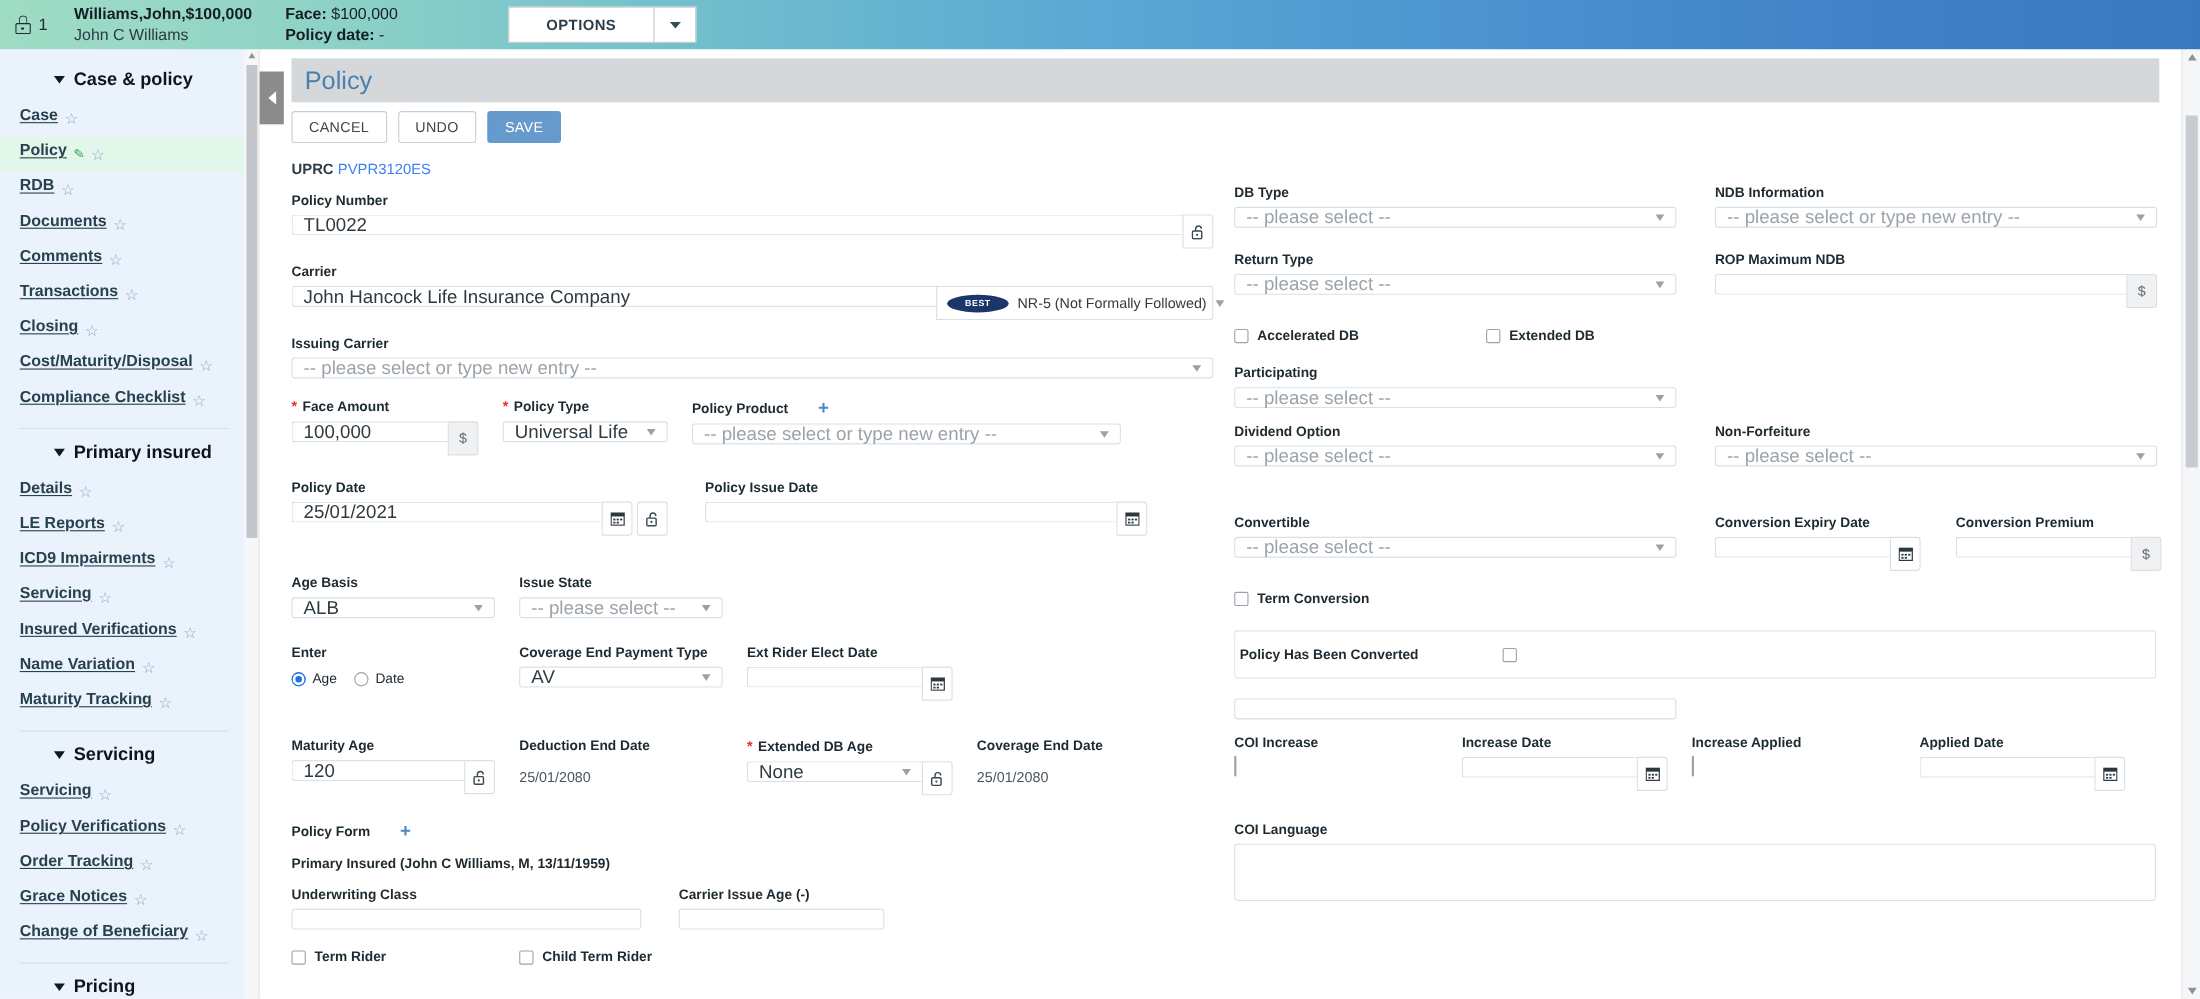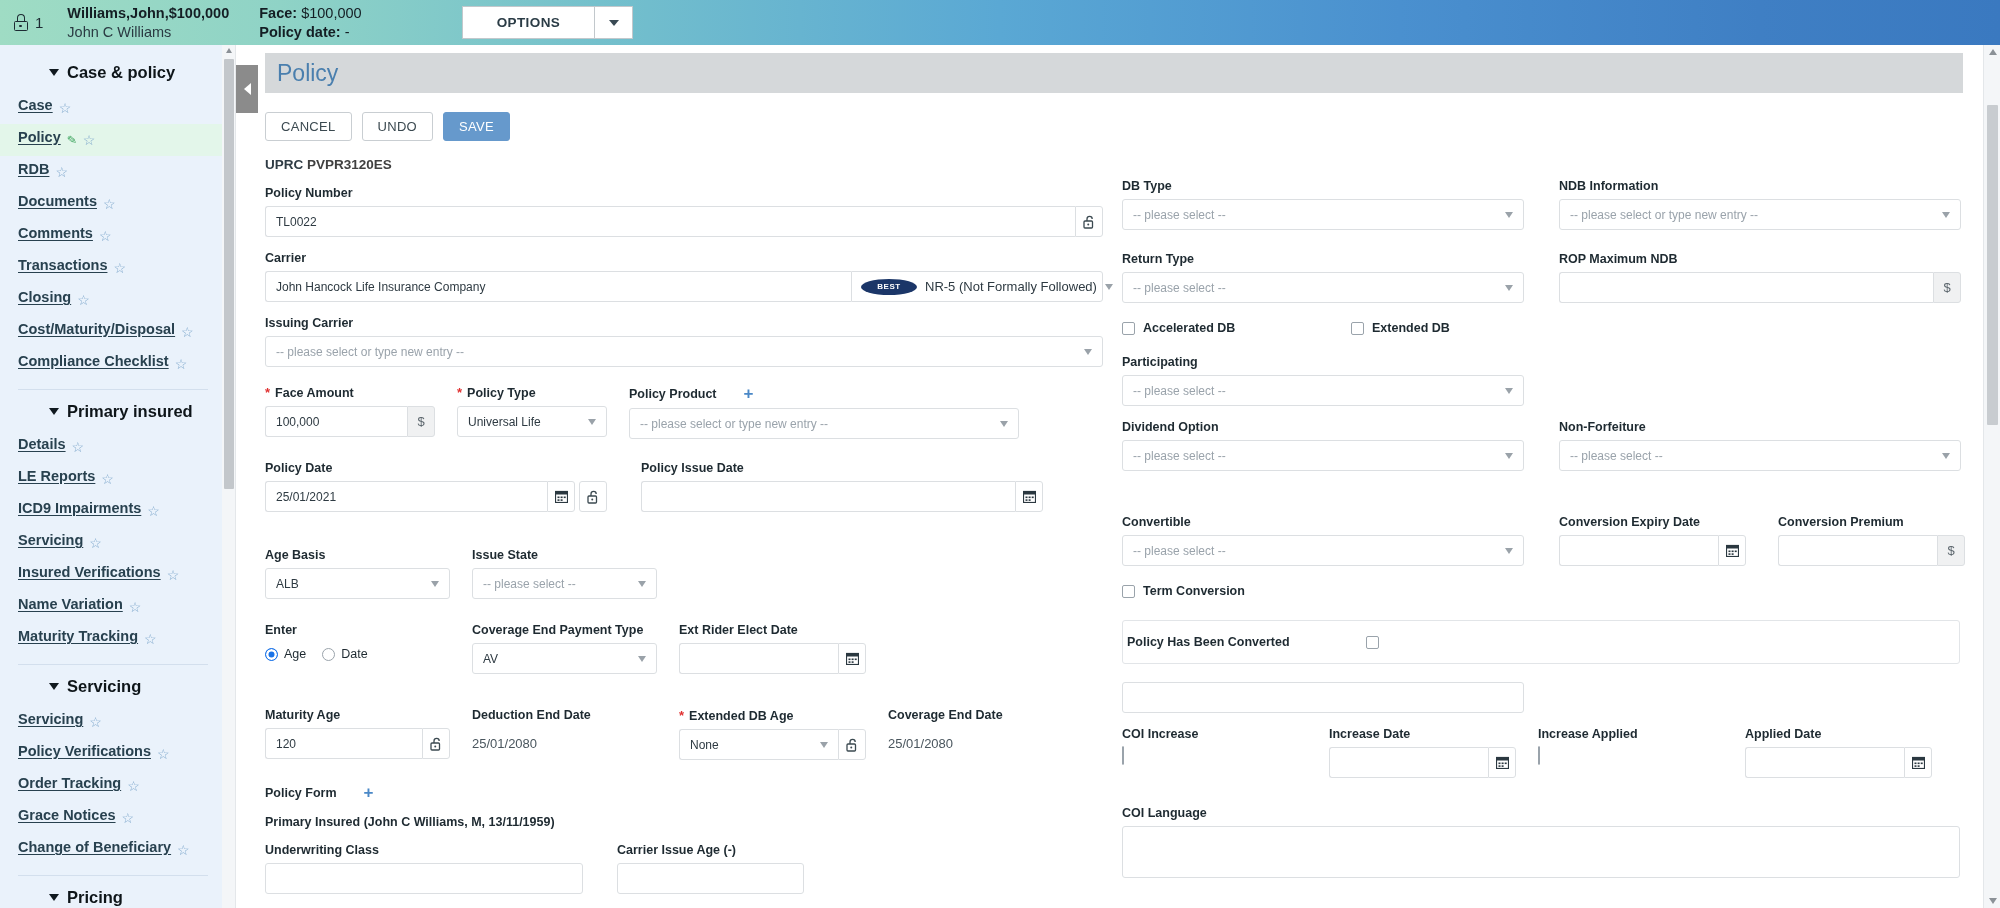--- a/index.html
+++ b/index.html
@@ -110,49 +110,49 @@
   .main {
     position: absolute; left: 237px; top: 45px;
     width: 1746px; height: 863px; background: #fff; overflow: hidden;
   }
   .page-title-bar {
     margin: 8px 20px 0 28px; height: 40px; background: #d5d8da;
     display: flex; align-items: center; padding-left: 12px;
   }
   .page-title { font-size: 23px; color: #4a7fae; font-weight: 400; }
 
-  .btn-row { display: flex; gap: 10px; margin: 19px 0 0 28px; }
+  .btn-row { display: flex; gap: 10px; margin: 8px 0 0 28px; }
   .btn {
     height: 29px; padding: 0 15px; font-size: 13px; letter-spacing: .3px;
     display: flex; align-items: center; justify-content: center;
     border: 1px solid #c9ced2; background: #fff; color: #3b4950;
     border-radius: 3px; cursor: pointer;
   }
   .btn.primary { background: #6699cc; border-color: #6699cc; color: #fff; }
 
   .cols { display: flex; margin-top: 16px; }
   .col-left { width: 860px; padding-left: 28px; }
   .col-right { width: 860px; padding-left: 25px; }
 
   .uprc { font-size: 13.5px; color: #2f3c45; margin-bottom: 14px; }
   .uprc b { font-weight: bold; }
-  .uprc span { color: #404040; font-weight: bold; }
+  .uprc span { color: #3b82f6; }
 
   .fld { margin-bottom: 14px; }
   .lbl {
     font-size: 12.5px; font-weight: bold; color: #1e2a31;
     margin-bottom: 6px; display: flex; align-items: center; gap: 5px;
     white-space: nowrap;
   }
   .req { color: #e03131; font-weight: bold; font-size: 13px; }
   .plus { color: #4a88c7; font-size: 17px; font-weight: bold; line-height: 1; margin-left: 22px; }
 
   .inp {
-    height: 31px; border: 1px solid #dcdfe2; border-radius: 3px; background: #fff;
-    display: flex; align-items: center; font-size: 12px; color: #2e3a42;
+    height: 19px; border: 1px solid #dcdfe2; border-radius: 3px; background: #fff;
+    display: flex; align-items: center; font-size: 17px; color: #2e3a42;
     padding: 0 10px; width: 100%;
   }
   .inp.ph { color: #9aa3ab; }
   .sel { justify-content: space-between; cursor: pointer; }
   .sel .tri { width: 0; height: 0; border-left: 4.5px solid transparent;
               border-right: 4.5px solid transparent; border-top: 6px solid #9aa2a9; }
 
   .grp { display: flex; align-items: stretch; }
   .grp .inp { border-radius: 3px 0 0 3px; border-right: none; }
   .addon {

